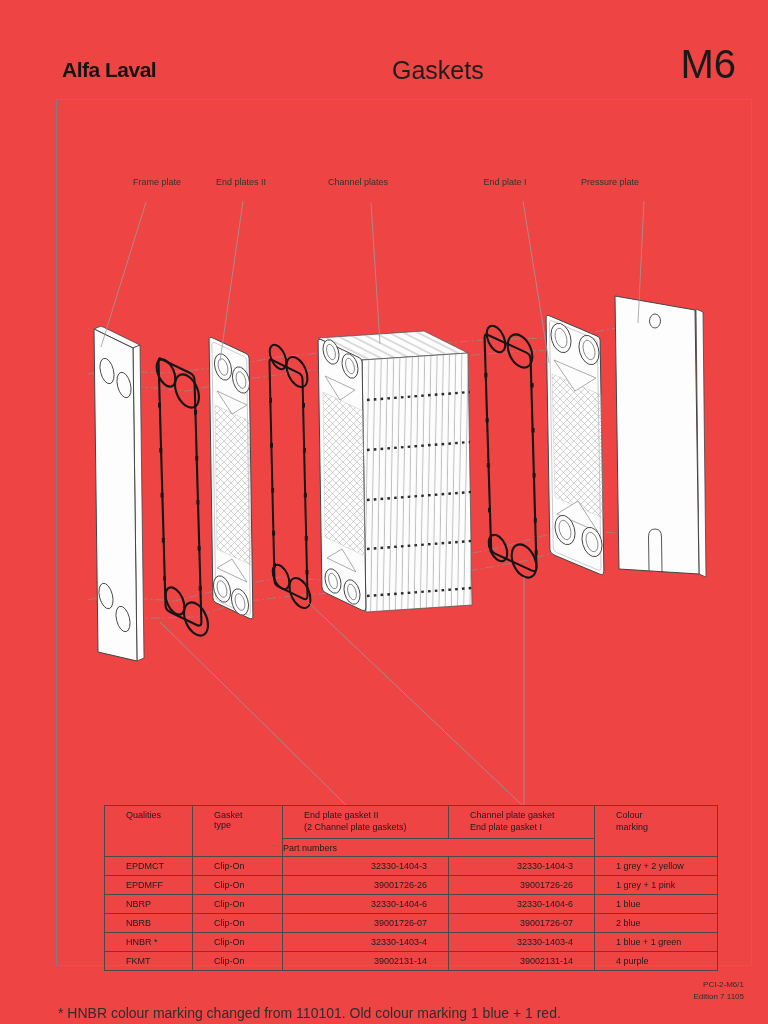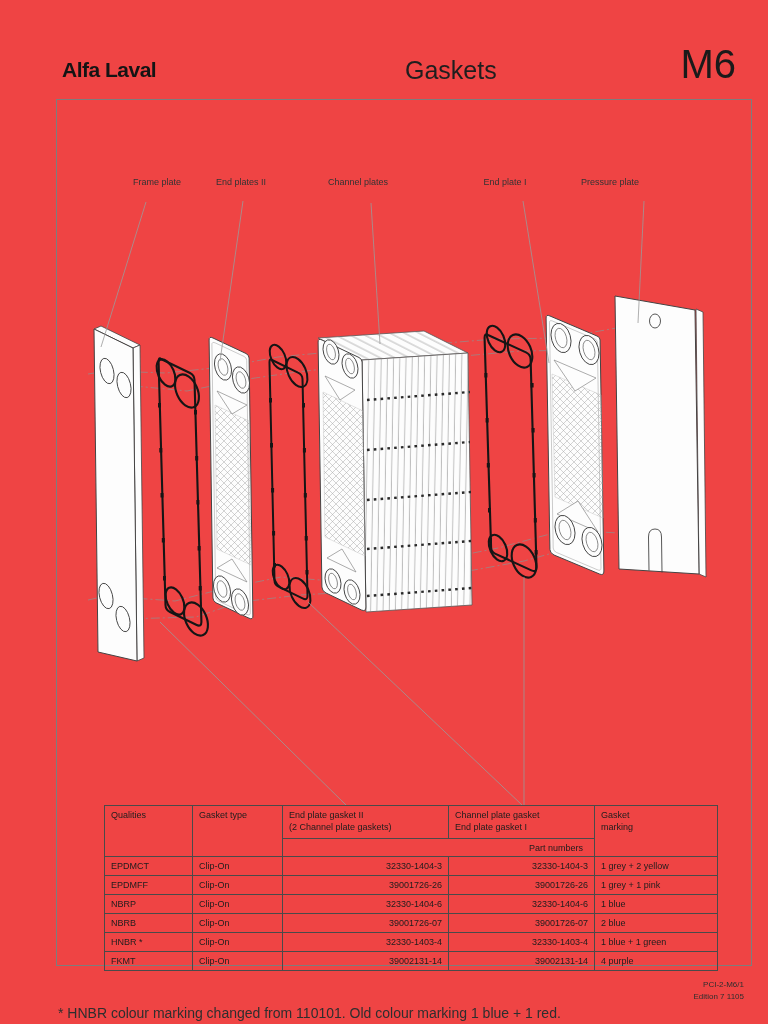--- a/index.html
+++ b/index.html
@@ -1,34 +1,34 @@
 <!DOCTYPE html>
 <html><head>
 <meta charset="utf-8">
 <style>
   html,body{margin:0;padding:0;background:#e8e8e8;}
   .page{position:relative;width:768px;height:1024px;background:#ef4444;
         font-family:"Liberation Sans",sans-serif;color:#222;overflow:hidden;margin:0 auto;}
   .logo{position:absolute;left:62px;top:58px;font-size:21px;font-weight:bold;
         letter-spacing:-0.5px;color:#141414;}
-  .doc-title{position:absolute;left:405px;top:56px;font-size:25px;font-weight:400;color:#1e1e1e;}
+  .doc-title{position:absolute;left:392px;top:56px;font-size:25px;font-weight:400;color:#1e1e1e;}
   .model{position:absolute;right:32px;top:42px;font-size:40px;font-weight:400;color:#1a1a1a;}
   .outer-box{position:absolute;left:56px;top:99px;width:696px;height:867px;
              border:1px solid #7d7d7d;box-sizing:border-box;}
   .diagram-svg{position:absolute;left:56px;top:99px;}
   .part-label{position:absolute;transform:translateX(-50%);font-size:9px;color:#333;
               white-space:nowrap;top:177px;padding-left:34px;}
   table.gasket-table{position:absolute;left:104px;top:805px;width:613px;
                      border-collapse:collapse;table-layout:fixed;font-size:9px;color:#1d1d1d;}
   table.gasket-table th,table.gasket-table td{border:1px solid #4a4a4a;font-weight:400;
-                     padding:2px 6px;overflow:hidden;}
+                     padding:2px 21px;overflow:hidden;}
   table.gasket-table th{vertical-align:top;text-align:left;padding-top:4px;}
   th.center,td.center{text-align:right;}
   .preline{white-space:pre-line;line-height:1.3;}
-  tr.hdr2 td{height:15px;text-align:right;padding:1px 11px;}
+  tr.hdr2 td{height:15px;text-align:left;padding:1px 0;}
   tr.datarow td{height:14px;vertical-align:middle;}
   .footnote{position:absolute;left:58px;top:1005px;font-size:14px;color:#2e2e2e;}
   .doc-id{position:absolute;right:24px;top:979px;font-size:8px;color:#2e2e2e;
           text-align:right;line-height:1.45;margin-left:45px;}
 </style>
 </head>
 <body>
 
 <div class="page">
 
@@ -235,21 +235,21 @@
         <col style="width:123px">
     </colgroup>
     <thead>
       <tr style="height:33px">
         <th rowspan="2">Qualities</th>
         <th rowspan="2">Gasket type</th>
         <th class="center preline">End plate  gasket II
 (2 Channel plate gaskets)</th>
         <th class="center preline">Channel plate gasket
 End plate gasket I</th>
-        <th rowspan="2" class="preline">Gasket
+        <th rowspan="2" class="preline">Colour
 marking</th>
       </tr>
       <tr class="hdr2">
         <td colspan="2">Part numbers</td>
       </tr>
     </thead>
     <tbody>
       <tr class="datarow">
         <td>EPDMCT</td>
         <td>Clip-On</td>

